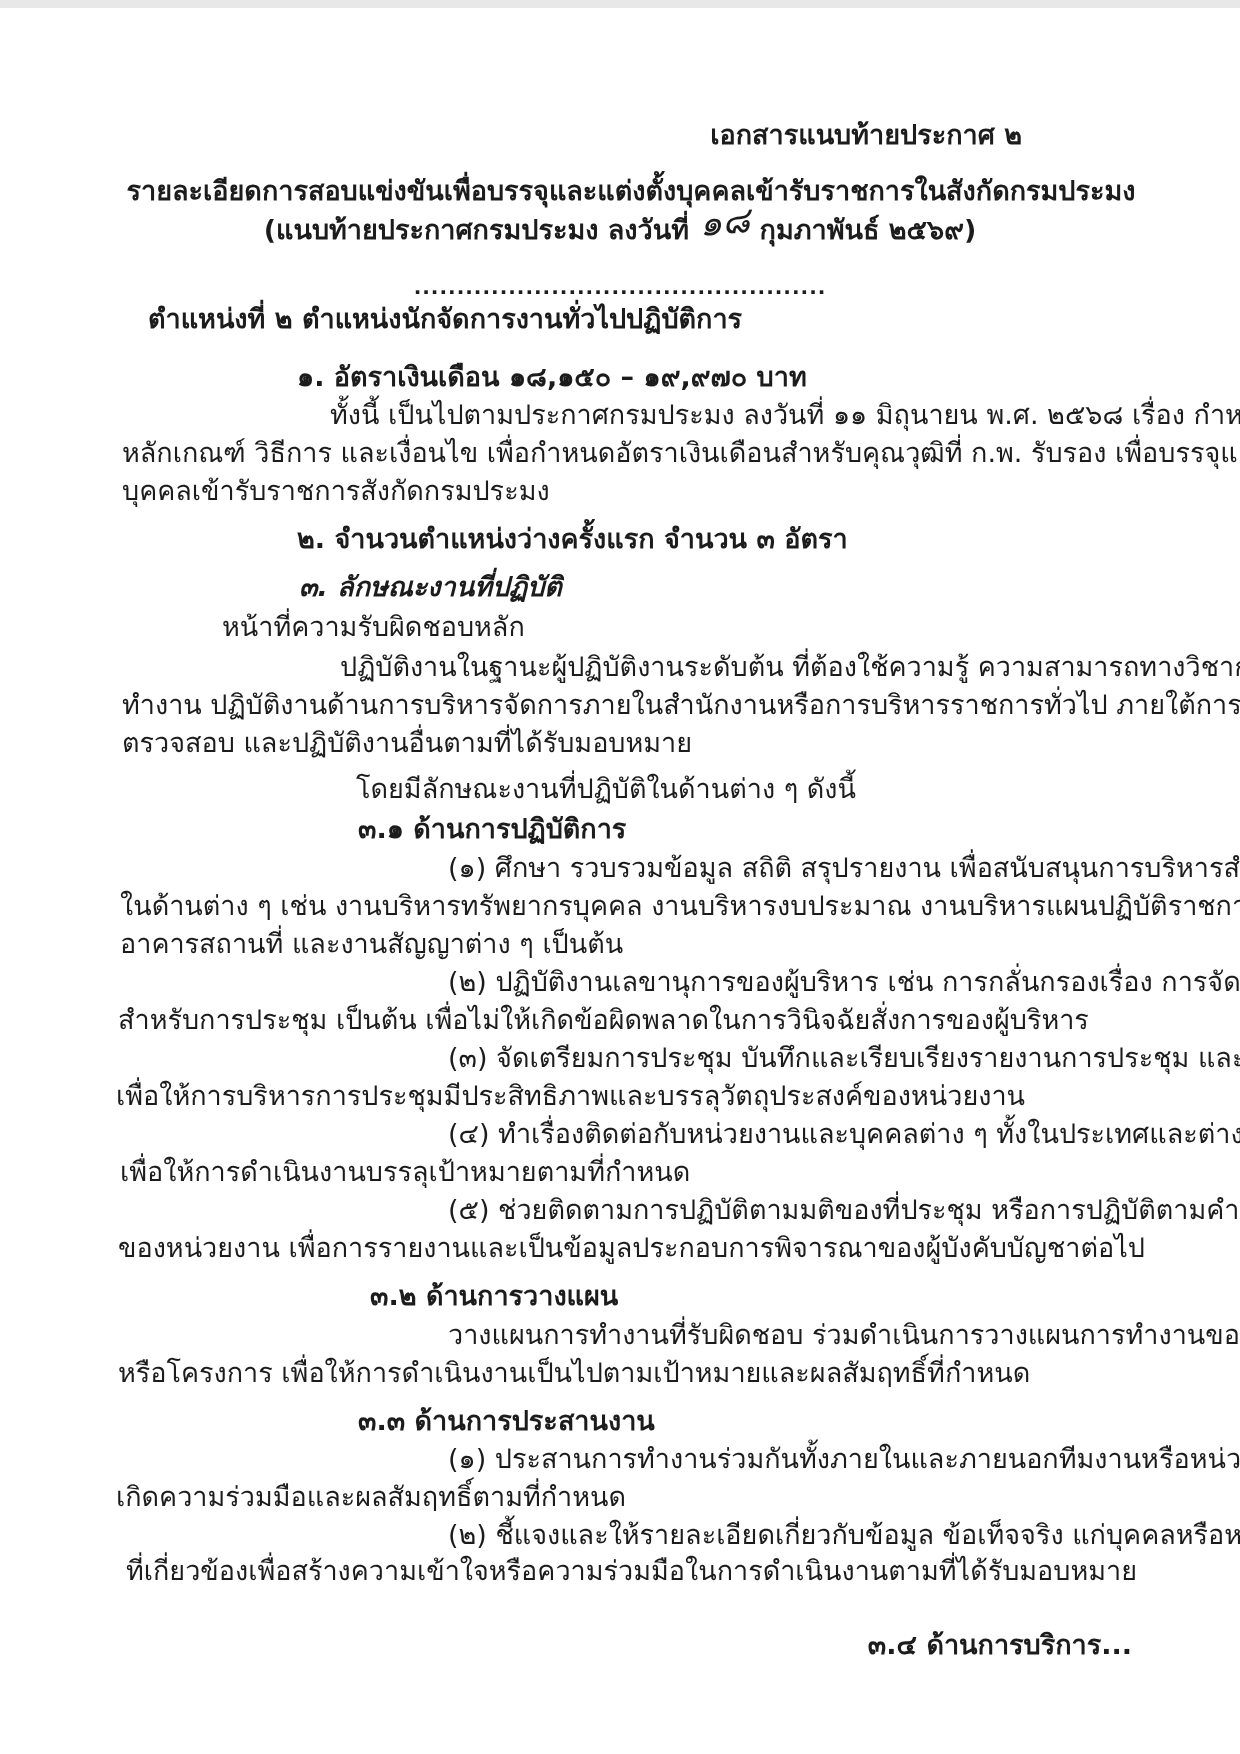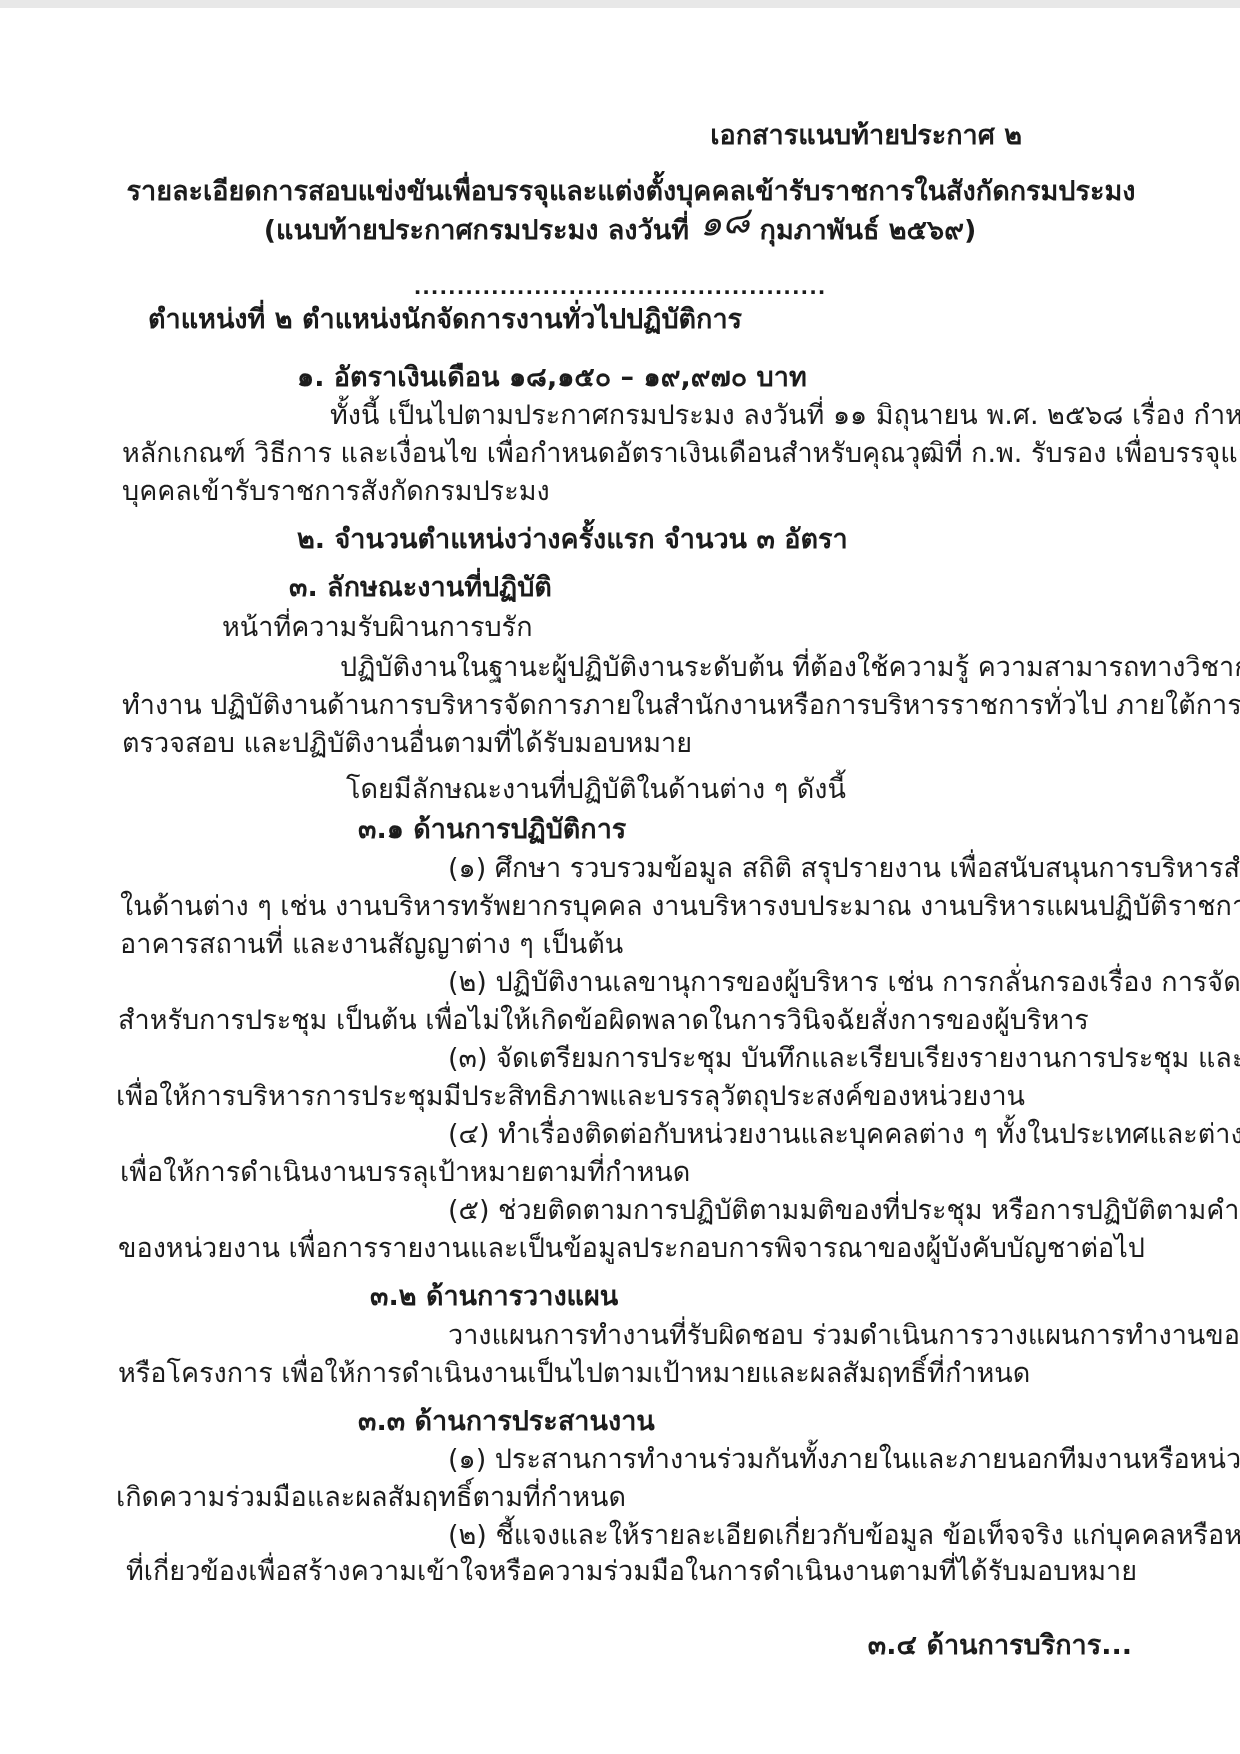--- a/index.html
+++ b/index.html
@@ -63,26 +63,26 @@
 
   <div class="dots">................................................</div>
 
   <div>
       <div class="line bold" style="left: 148px; top: 294px;">ตำแหน่งที่ ๒ ตำแหน่งนักจัดการงานทั่วไปปฏิบัติการ</div>
       <div class="line bold" style="left: 297px; top: 352px;">๑. อัตราเงินเดือน ๑๘,๑๕๐ – ๑๙,๙๗๐ บาท</div>
       <div class="line" style="left: 330px; top: 390px;">ทั้งนี้ เป็นไปตามประกาศกรมประมง ลงวันที่ ๑๑ มิถุนายน พ.ศ. ๒๕๖๘ เรื่อง กำหนดปัจจัย</div>
       <div class="line" style="left: 122px; top: 428px;">หลักเกณฑ์ วิธีการ และเงื่อนไข เพื่อกำหนดอัตราเงินเดือนสำหรับคุณวุฒิที่ ก.พ. รับรอง เพื่อบรรจุและแต่งตั้ง</div>
       <div class="line" style="left: 122px; top: 466px; font-family: Liberation Serif, serif;">บุคคลเข้ารับราชการสังกัดกรมประมง</div>
       <div class="line bold" style="left: 297px; top: 514px;">๒. จำนวนตำแหน่งว่างครั้งแรก จำนวน ๓ อัตรา</div>
-      <div class="line bold" style="left: 289px; top: 562px;">๓. ลักษณะงานที่ปฏิบัติ</div>
-      <div class="line" style="left: 222px; top: 602px;">หน้าที่ความรับผิานการบรัก</div>
+      <div class="line bold" style="left: 299px; top: 562px; font-style: italic;">๓. ลักษณะงานที่ปฏิบัติ</div>
+      <div class="line" style="left: 222px; top: 602px;">หน้าที่ความรับผิดชอบหลัก</div>
       <div class="line" style="left: 340px; top: 642px;">ปฏิบัติงานในฐานะผู้ปฏิบัติงานระดับต้น ที่ต้องใช้ความรู้ ความสามารถทางวิชาการ ในการ</div>
       <div class="line" style="left: 122px; top: 680px;">ทำงาน ปฏิบัติงานด้านการบริหารจัดการภายในสำนักงานหรือการบริหารราชการทั่วไป ภายใต้การกำกับ แนะนำ</div>
       <div class="line" style="left: 122px; top: 718px;">ตรวจสอบ และปฏิบัติงานอื่นตามที่ได้รับมอบหมาย</div>
-      <div class="line" style="left: 346px; top: 764px;">โดยมีลักษณะงานที่ปฏิบัติในด้านต่าง ๆ ดังนี้</div>
+      <div class="line" style="left: 356px; top: 764px;">โดยมีลักษณะงานที่ปฏิบัติในด้านต่าง ๆ ดังนี้</div>
       <div class="line bold" style="left: 358px; top: 804px;">๓.๑ ด้านการปฏิบัติการ</div>
       <div class="line" style="left: 448px; top: 843px;">(๑) ศึกษา รวบรวมข้อมูล สถิติ สรุปรายงาน เพื่อสนับสนุนการบริหารสำนักงาน</div>
       <div class="line" style="left: 120px; top: 881px;">ในด้านต่าง ๆ เช่น งานบริหารทรัพยากรบุคคล งานบริหารงบประมาณ งานบริหารแผนปฏิบัติราชการ งานบริหาร</div>
       <div class="line" style="left: 120px; top: 919px;">อาคารสถานที่ และงานสัญญาต่าง ๆ เป็นต้น</div>
       <div class="line" style="left: 448px; top: 957px;">(๒) ปฏิบัติงานเลขานุการของผู้บริหาร เช่น การกลั่นกรองเรื่อง การจัดเตรียมเอกสาร</div>
       <div class="line" style="left: 118px; top: 995px; text-align: right;">สำหรับการประชุม เป็นต้น เพื่อไม่ให้เกิดข้อผิดพลาดในการวินิจฉัยสั่งการของผู้บริหาร</div>
       <div class="line" style="left: 448px; top: 1033px;">(๓) จัดเตรียมการประชุม บันทึกและเรียบเรียงรายงานการประชุม และรายงานอื่น ๆ</div>
       <div class="line" style="left: 116px; top: 1071px;">เพื่อให้การบริหารการประชุมมีประสิทธิภาพและบรรลุวัตถุประสงค์ของหน่วยงาน</div>
       <div class="line" style="left: 448px; top: 1109px;">(๔) ทำเรื่องติดต่อกับหน่วยงานและบุคคลต่าง ๆ ทั้งในประเทศและต่างประเทศ</div>
       <div class="line" style="left: 120px; top: 1147px;">เพื่อให้การดำเนินงานบรรลุเป้าหมายตามที่กำหนด</div>

